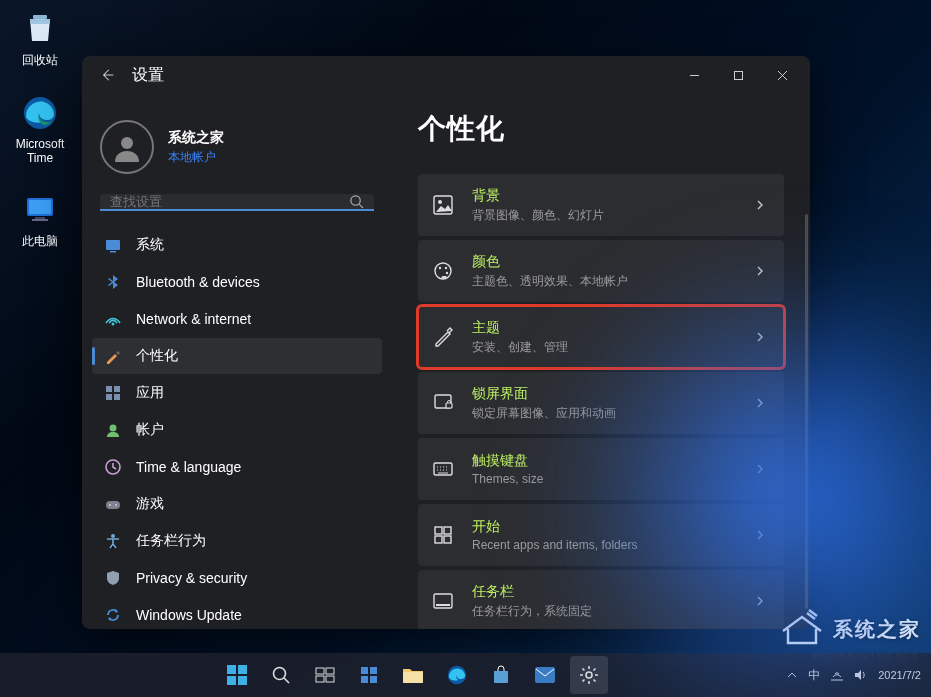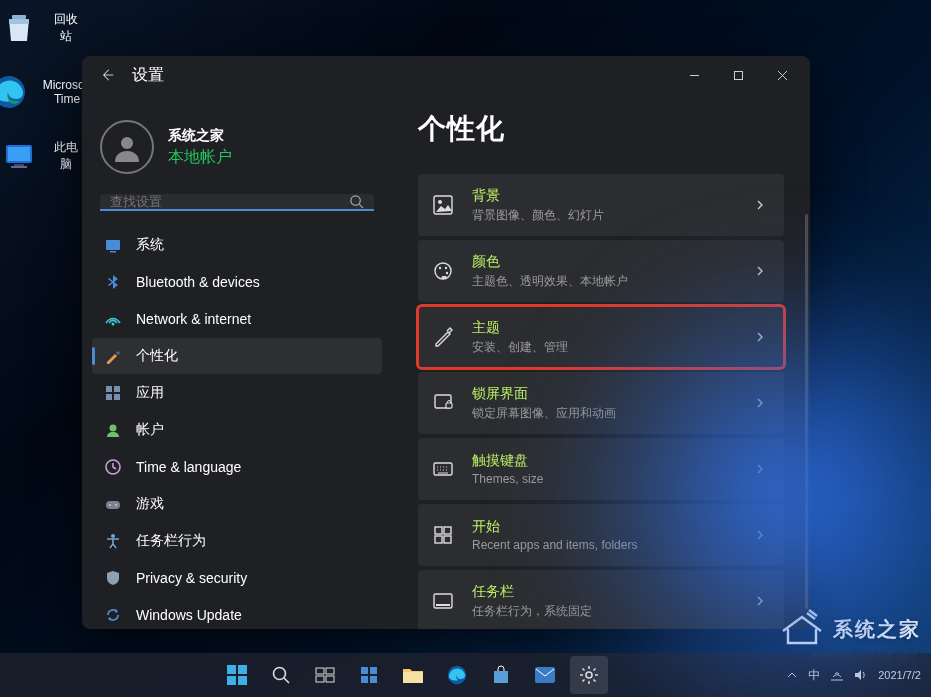--- a/index.html
+++ b/index.html
@@ -5,38 +5,38 @@
 * { margin:0; padding:0; box-sizing:border-box; font-family:"Segoe UI","Microsoft YaHei",sans-serif; }
 html,body { width:931px; height:697px; overflow:hidden; }
 body { background:linear-gradient(135deg,#0a1628 0%,#000814 30%,#001128 60%,#0d3a6b 100%); position:relative; }
 
 
 body::after{content:"";position:absolute;right:-120px;bottom:-60px;width:520px;height:520px;border-radius:50%;
   background:radial-gradient(circle,#2e6de0 0%,rgba(46,109,224,.2) 50%,transparent 70%);filter:blur(40px);pointer-events:none;}
 
 
 .desk{position:absolute;left:0;top:0;width:80px;padding-top:8px;display:flex;flex-direction:column;align-items:center;gap:24px;}
-.di{display:flex;align-items:center;gap:14px;color:#fff;font-size:12px;text-align:center;}
+.di{display:flex;flex-direction:column;align-items:center;gap:4px;color:#fff;font-size:12px;text-align:center;}
 .di .ic{width:40px;height:40px;display:flex;align-items:center;justify-content:center;}
 
 
 .win{position:absolute;left:82px;top:56px;width:728px;height:573px;background:#1f2023;border-radius:8px;
   box-shadow:0 16px 48px rgba(0,0,0,.6);overflow:hidden;display:flex;flex-direction:column;}
 .titlebar{height:38px;display:flex;align-items:center;padding:0 6px 0 12px;}
 .titlebar .back{width:28px;height:28px;display:flex;align-items:center;justify-content:center;color:#ccc;border-radius:4px;}
 .titlebar .ttl{color:#fff;font-size:16px;margin-left:10px;}
 .titlebar .sp{flex:1;}
 .winbtn{width:44px;height:30px;display:flex;align-items:center;justify-content:center;color:#ccc;}
 
 .body{flex:1;display:flex;overflow:hidden;}
 .side{width:308px;padding:18px 8px 8px 10px;display:flex;flex-direction:column;overflow:hidden;}
 .acct{display:flex;align-items:center;gap:14px;padding:8px 8px 20px 8px;}
 .avatar{width:54px;height:54px;border-radius:50%;border:2px solid #777;display:flex;align-items:center;justify-content:center;}
 .acct .nm{color:#fff;font-size:14px;font-weight:600;}
-.acct .tp{color:#22c55e;font-size:16px;margin-top:2px;}
+.acct .tp{color:#3b82f6;font-size:12px;margin-top:2px;}
 .search{margin:0 8px 16px 8px;height:34px;background:#2b2c2f;border-bottom:2px solid #4a8bd6;border-radius:4px 4px 0 0;
   display:flex;align-items:center;padding:0 10px;}
 .search input{flex:1;background:transparent;border:none;outline:none;color:#ccc;font-size:13px;}
 .nav{display:flex;flex-direction:column;gap:1px;}
 .ni{display:flex;align-items:center;gap:14px;height:36px;padding:0 12px;border-radius:4px;color:#fff;font-size:14px;position:relative;}
 .ni.active{background:#2e2f32;}
 .ni.active::before{content:"";position:absolute;left:0;top:9px;bottom:9px;width:3px;background:#4a8bd6;border-radius:2px;}
 .nic{width:18px;height:18px;display:flex;align-items:center;justify-content:center;flex-shrink:0;}
 
 .main{flex:1;padding:16px 26px 0 28px;overflow-y:auto;position:relative;}

